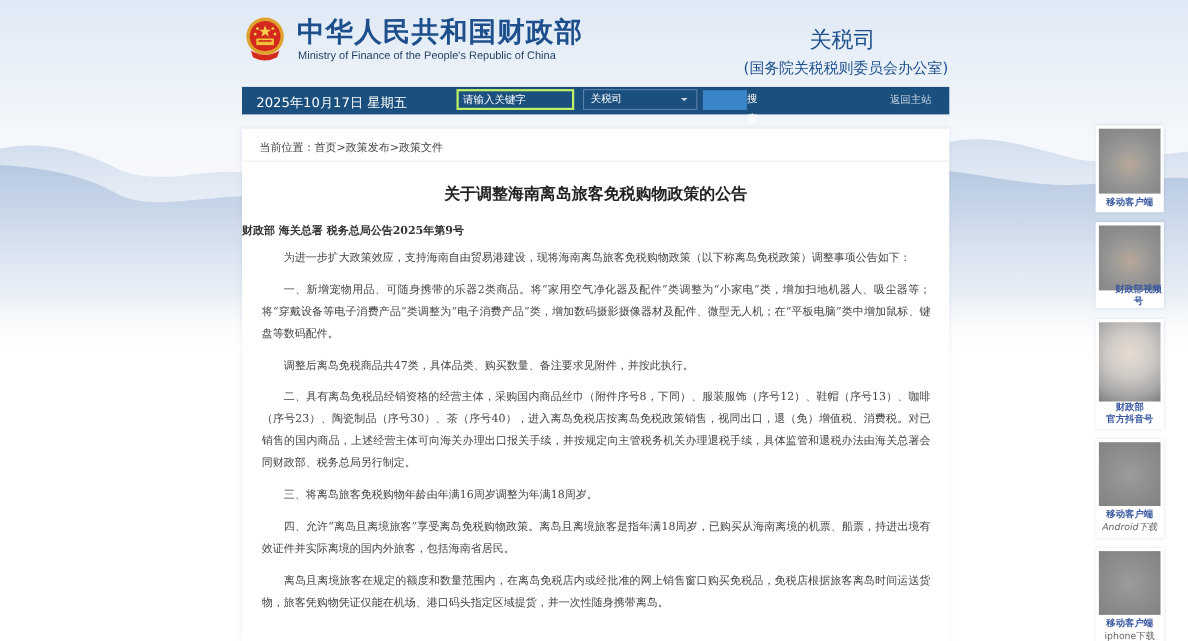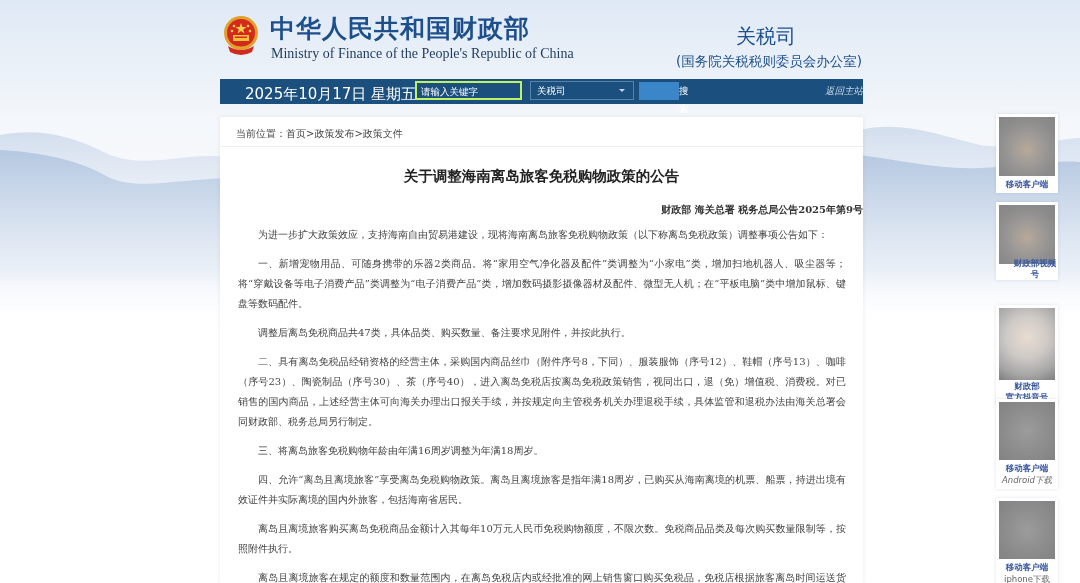--- a/index.html
+++ b/index.html
@@ -22,38 +22,38 @@
   }
   .site-title {
     position: absolute; left: 50px; top: 14px;
     font-family: "DejaVu Sans", sans-serif; font-weight: bold;
     font-size: 25px; letter-spacing: 1px; color: #1c4f8c;
     line-height: 30px;
     text-align: center;
   }
   .site-subtitle {
     position: absolute; left: 51px; top: 46px;
-    font-family: Liberation Serif, serif; font-size: 14px; color: #1e3a5c;
+    font-family: Liberation Sans, sans-serif; font-size: 10px; color: #1e3a5c;
   }
   .dept-name {
     position: absolute; left: 516px; top: 24px;
     font-size: 20px; color: #1c4f8c; line-height: 24px;
   }
   .dept-sub {
     position: absolute; left: 456px; top: 53px;
     font-size: 13.5px; color: #1c4f8c; white-space: nowrap;
   }
   
   .navbar {
     position: absolute; left: 220px; top: 79px; width: 643px; height: 25px;
     background: #1b4f7e;
     display: block;
   }
   .nav-date {
-    position: absolute; left: 25px; top: 6px; font-size: 15px; color: #ffffff;
+    position: absolute; left: 13px; top: 6px; font-size: 12px; color: #ffffff;
   }
   .search-input {
     position: absolute; left: 195px; top: 2px; width: 107px; height: 19px;
     background: #1b4f7e; border: 2px solid #bef264; color: #ffffff;
     font-size: 9.5px; padding: 0 4px; line-height: 17px;
   }
   .scope-select {
     position: absolute; left: 310px; top: 2px; width: 104px; height: 19px;
     background: #1b4f7e; border: 1px solid #5a82a8; color: #ffffff;
     font-size: 9.5px; padding: 0 6px; line-height: 17px;
@@ -63,41 +63,41 @@
     border-left: 3px solid transparent; border-right: 3px solid transparent;
     border-top: 3px solid #c8d6e6;
   }
   .search-button {
     position: absolute; left: 419px; top: 3px; width: 31px; height: 18px;
     background: #3a86c8; color: #ffffff; font-size: 9.5px; text-align: center; line-height: 18px;
     border: none;
     padding-left: 40px;
   }
   .home-link {
-    position: absolute; right: 0; top: 6px; font-size: 9.5px; color: #c6d4e3; font-style: italic;
+    position: absolute; right: 16px; top: 6px; font-size: 9.5px; color: #c6d4e3;
   }
   
   .content {
     position: absolute; left: 220px; top: 117px; width: 643px; height: 466px;
     background: #ffffff;
     box-shadow: 0 0 4px rgba(120,140,170,0.18);
   }
   .breadcrumb {
     position: absolute; left: 16px; top: 10px; font-size: 10px; color: #444;
   }
   .breadcrumb-bar {
     position: absolute; left: 0; top: 0; width: 643px; height: 30px;
     border-bottom: 1px solid #f0f0f0;
   }
   .doc-title {
     position: absolute; left: 0; top: 50px; width: 643px; text-align: center;
     font-size: 14.5px; font-weight: bold; color: #222;
   }
   .doc-issuer {
-    position: absolute; left: 0; top: 86px; width: 643px; text-align: right;
+    position: absolute; left: 0; top: 86px; width: 643px; text-align: left;
     font-family: "DejaVu Serif", serif; font-size: 10px; font-weight: bold; color: #333;
   }
   .body-text {
     position: absolute; left: 18px; top: 108px; width: 608px;
     font-family: "DejaVu Serif", serif; font-size: 10px; color: #444; line-height: 20px;
   }
   .body-text p { text-indent: 2em; margin-bottom: 9px; text-align: justify; }
   
   .qr-card {
     position: absolute; left: 996px; width: 62px; background: #ffffff;
@@ -184,36 +184,35 @@
   </div>
   <div class="doc-title">关于调整海南离岛旅客免税购物政策的公告</div>
   <div class="doc-issuer">财政部 海关总署 税务总局公告2025年第9号</div>
   <div class="body-text">
     <p>为进一步扩大政策效应，支持海南自由贸易港建设，现将海南离岛旅客免税购物政策（以下称离岛免税政策）调整事项公告如下：</p>
     <p>一、新增宠物用品、可随身携带的乐器2类商品。将“家用空气净化器及配件”类调整为“小家电”类，增加扫地机器人、吸尘器等；将“穿戴设备等电子消费产品”类调整为“电子消费产品”类，增加数码摄影摄像器材及配件、微型无人机；在“平板电脑”类中增加鼠标、键盘等数码配件。</p>
     <p>调整后离岛免税商品共47类，具体品类、购买数量、备注要求见附件，并按此执行。</p>
     <p>二、具有离岛免税品经销资格的经营主体，采购国内商品丝巾（附件序号8，下同）、服装服饰（序号12）、鞋帽（序号13）、咖啡（序号23）、陶瓷制品（序号30）、茶（序号40），进入离岛免税店按离岛免税政策销售，视同出口，退（免）增值税、消费税。对已销售的国内商品，上述经营主体可向海关办理出口报关手续，并按规定向主管税务机关办理退税手续，具体监管和退税办法由海关总署会同财政部、税务总局另行制定。</p>
     <p>三、将离岛旅客免税购物年龄由年满16周岁调整为年满18周岁。</p>
     <p>四、允许“离岛且离境旅客”享受离岛免税购物政策。离岛且离境旅客是指年满18周岁，已购买从海南离境的机票、船票，持进出境有效证件并实际离境的国内外旅客，包括海南省居民。</p>
-    <p>离岛且离境旅客购买离岛免税商品金额计入其每年10万元人民币免税购物额度，不限次数。免税商品品类及每次购买数量限制等，按照附件执行。</p>
     <p>离岛且离境旅客在规定的额度和数量范围内，在离岛免税店内或经批准的网上销售窗口购买免税品，免税店根据旅客离岛时间运送货物，旅客凭购物凭证仅能在机场、港口码头指定区域提货，并一次性随身携带离岛。</p>
   </div>
 </div>
 
 <div class="qr-card" style="top:114px;height:79px;">
   <div class="qr-img"></div>
   <div class="qr-label" style="top:65px;">移动客户端</div>
 </div>
 
 <div class="qr-card" style="top:202px;height:78px;">
   <div class="qr-img"></div>
   <div class="qr-label" style="top:56px;padding-left:16px;">财政部视频号</div>
 </div>
 
-<div class="qr-card" style="top:305px;height:100px;text-decoration:underline;">
+<div class="qr-card" style="top:290px;height:100px;text-decoration:underline;">
   <div class="qr-img douyin" style="height:72px;"></div>
   <div class="qr-label" style="top:76px;">财政部</div>
   <div class="qr-label" style="top:87px;">官方抖音号</div>
 </div>
 
 <div class="qr-card" style="top:399px;height:90px;">
   <div class="qr-img gray" style="height:58px;"></div>
   <div class="qr-label" style="top:64px;">移动客户端</div>
   <div class="qr-sub" style="top:76px;font-style:italic;">Android下载</div>
 </div>

